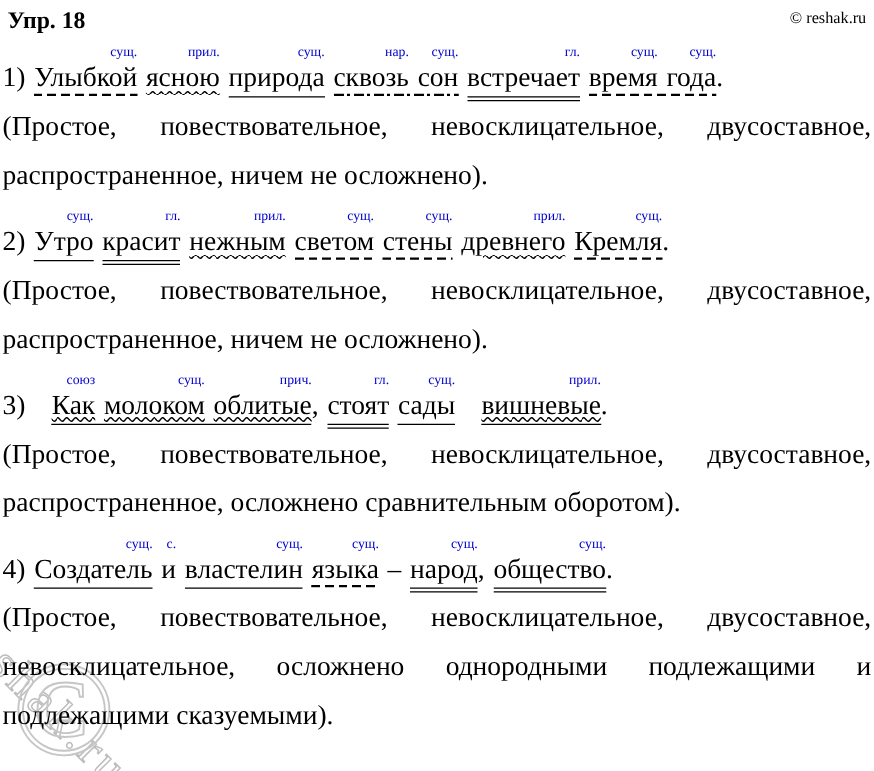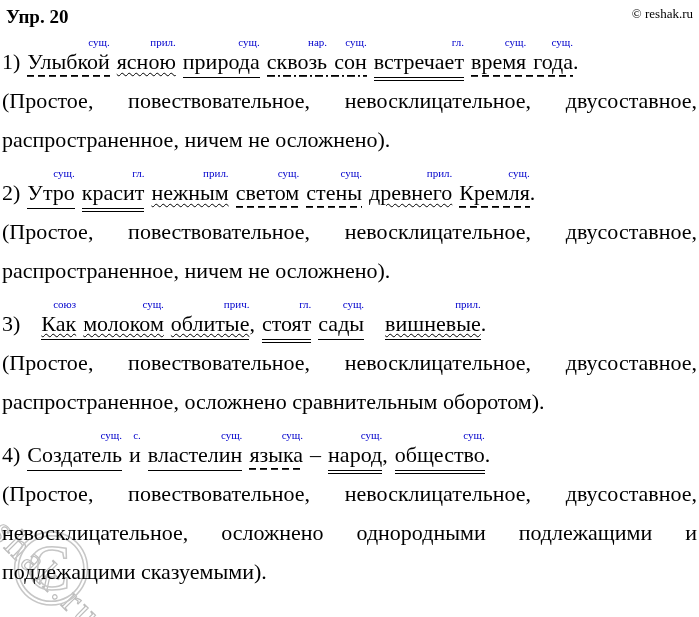--- a/index.html
+++ b/index.html
@@ -45,21 +45,21 @@
 </head>
 <body>
 
 <div class="watermark-layer">
   <div class="watermark-text">reshak.ru</div>
   <div class="watermark-symbol">©</div>
 </div>
 
 <div class="content">
   <div class="page-header">
-    <span class="exercise-title">Упр. 20</span>
+    <span class="exercise-title">Упр. 18</span>
     <span class="copyright">© reshak.ru</span>
   </div>
   <div id="exercise-body">
       <div class="sentence"><span class="seg prefix-block"><span class="word"><span class="pos-label">x</span><span class="prefix">1)</span></span></span><span class="seg"><span class="seg-words u-dashed"><span class="word"><span class="pos-label">сущ.</span><span class="word-text">Улыбкой</span></span></span></span><span class="seg"><span class="seg-words u-wavy"><span class="word"><span class="pos-label">прил.</span><span class="word-text">ясною</span></span></span></span><span class="seg"><span class="seg-words u-solid"><span class="word"><span class="pos-label">сущ.</span><span class="word-text">природа</span></span></span></span><span class="seg"><span class="seg-words u-dashdot"><span class="word"><span class="pos-label">нар.</span><span class="word-text">сквозь</span></span><span class="word"><span class="pos-label">сущ.</span><span class="word-text">сон</span></span></span></span><span class="seg"><span class="seg-words u-double"><span class="word"><span class="pos-label">гл.</span><span class="word-text">встречает</span></span></span></span><span class="seg"><span class="seg-words u-dashed"><span class="word"><span class="pos-label">сущ.</span><span class="word-text">время</span></span><span class="word"><span class="pos-label">сущ.</span><span class="word-text">года</span></span></span><span class="after">.</span></span></div>
       <div class="analysis">
         <div class="analysis-line just">(Простое, повествовательное, невосклицательное, двусоставное,</div>
         <div class="analysis-line">распространенное, ничем не осложнено).</div>
       </div>
       <div class="sentence"><span class="seg prefix-block"><span class="word"><span class="pos-label">x</span><span class="prefix">2)</span></span></span><span class="seg"><span class="seg-words u-solid"><span class="word"><span class="pos-label">сущ.</span><span class="word-text">Утро</span></span></span></span><span class="seg"><span class="seg-words u-double"><span class="word"><span class="pos-label">гл.</span><span class="word-text">красит</span></span></span></span><span class="seg"><span class="seg-words u-wavy"><span class="word"><span class="pos-label">прил.</span><span class="word-text">нежным</span></span></span></span><span class="seg"><span class="seg-words u-dashed"><span class="word"><span class="pos-label">сущ.</span><span class="word-text">светом</span></span></span></span><span class="seg"><span class="seg-words u-dashed"><span class="word"><span class="pos-label">сущ.</span><span class="word-text">стены</span></span></span></span><span class="seg"><span class="seg-words u-wavy"><span class="word"><span class="pos-label">прил.</span><span class="word-text">древнего</span></span></span></span><span class="seg"><span class="seg-words u-dashed"><span class="word"><span class="pos-label">сущ.</span><span class="word-text">Кремля</span></span></span><span class="after">.</span></span></div>
       <div class="analysis">

